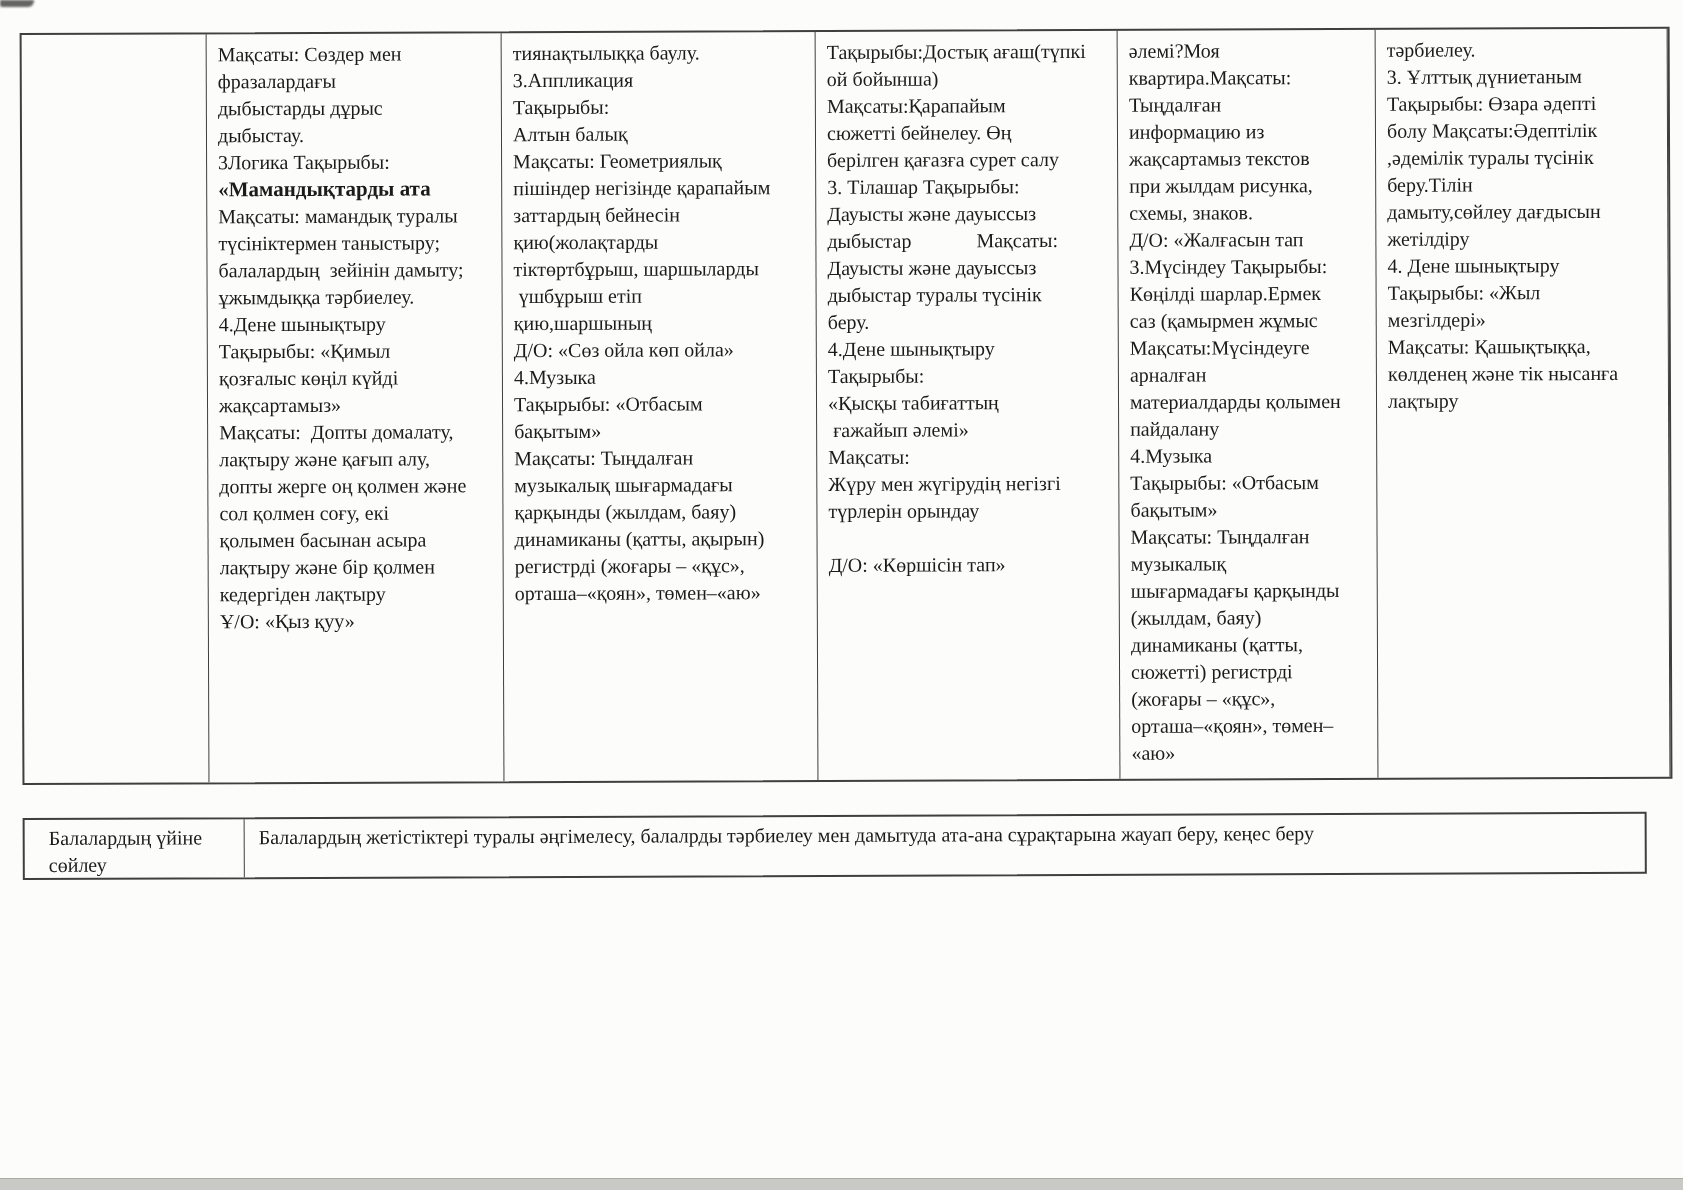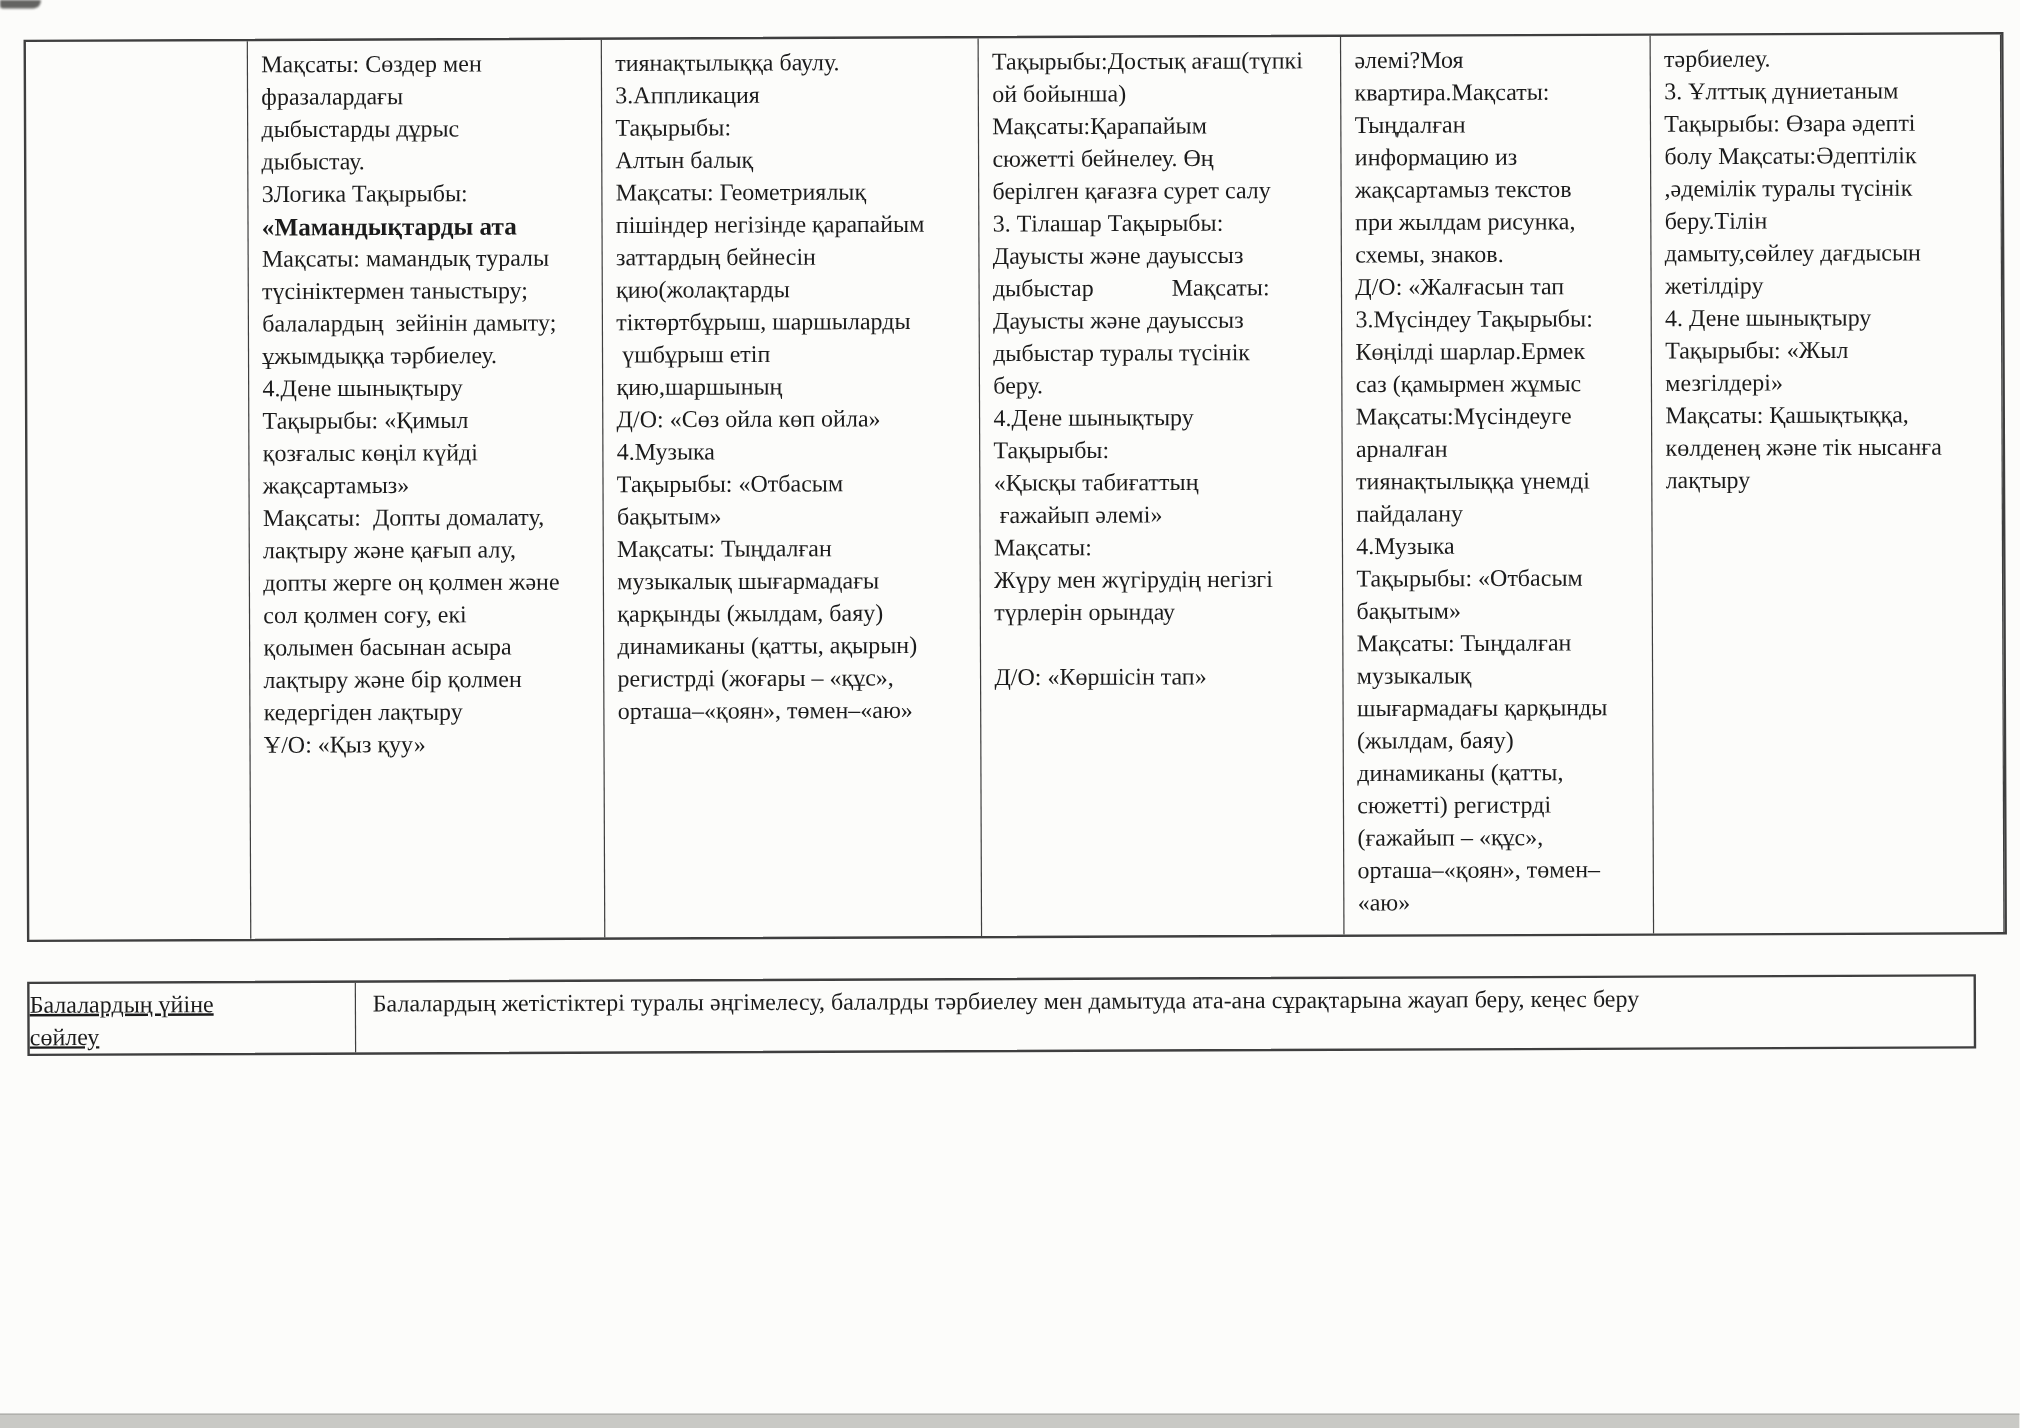--- a/index.html
+++ b/index.html
@@ -42,24 +42,24 @@
   .c3{width:314px;flex:none;}
   .c4{width:302px;flex:none;}
   .c5{width:258px;flex:none;}
   .c6{flex:1;}
   .footer-table{
     position:absolute;left:21px;top:818px;width:1624px;height:62px;
     border:2px solid var(--border);
     display:flex;box-sizing:border-box;
   }
   .footer-label{
-    width:272px;flex:none;box-sizing:border-box;
+    width:220px;flex:none;box-sizing:border-box;
     border-right:1.5px solid var(--border);
-    padding:5px 8px 0 0;
-    font-size:20px;line-height:27px;text-decoration:underline;
+    padding:5px 8px 0 24px;
+    font-size:20px;line-height:27px;
   }
   .footer-content{
     flex:1;box-sizing:border-box;
     padding:5px 8px 0 14px;
     font-size:20px;line-height:27px;
     white-space:pre;overflow:hidden;
   }
   .smudge{
     position:absolute;left:0;top:0;width:34px;height:7px;
     background:#4a4a48;border-radius:0 0 6px 2px;
@@ -154,32 +154,32 @@
         <div class="ln">информацию из</div>
         <div class="ln">жақсартамыз текстов</div>
         <div class="ln">при жылдам рисунка,</div>
         <div class="ln">схемы, знаков.</div>
         <div class="ln">Д/О: «Жалғасын тап</div>
         <div class="ln">3.Мүсіндеу Тақырыбы:</div>
         <div class="ln">Көңілді шарлар.Ермек</div>
         <div class="ln">саз (қамырмен жұмыс</div>
         <div class="ln">Мақсаты:Мүсіндеуге</div>
         <div class="ln">арналған</div>
-        <div class="ln">тиянақтылыққа үнемді</div>
+        <div class="ln">материалдарды қолымен</div>
         <div class="ln">пайдалану</div>
         <div class="ln">4.Музыка</div>
         <div class="ln">Тақырыбы: «Отбасым</div>
         <div class="ln">бақытым»</div>
         <div class="ln">Мақсаты: Тыңдалған</div>
         <div class="ln">музыкалық</div>
         <div class="ln">шығармадағы қарқынды</div>
         <div class="ln">(жылдам, баяу)</div>
         <div class="ln">динамиканы (қатты,</div>
         <div class="ln">сюжетті) регистрді</div>
-        <div class="ln">(ғажайып – «құс»,</div>
+        <div class="ln">(жоғары – «құс»,</div>
         <div class="ln">орташа–«қоян», төмен–</div>
         <div class="ln">«аю»</div>
       </div>
     <div class="col c6">
         <div class="ln">тәрбиелеу.</div>
         <div class="ln">3. Ұлттық дүниетаным</div>
         <div class="ln">Тақырыбы: Өзара әдепті</div>
         <div class="ln">болу Мақсаты:Әдептілік</div>
         <div class="ln">,әдемілік туралы түсінік</div>
         <div class="ln">беру.Тілін</div>

